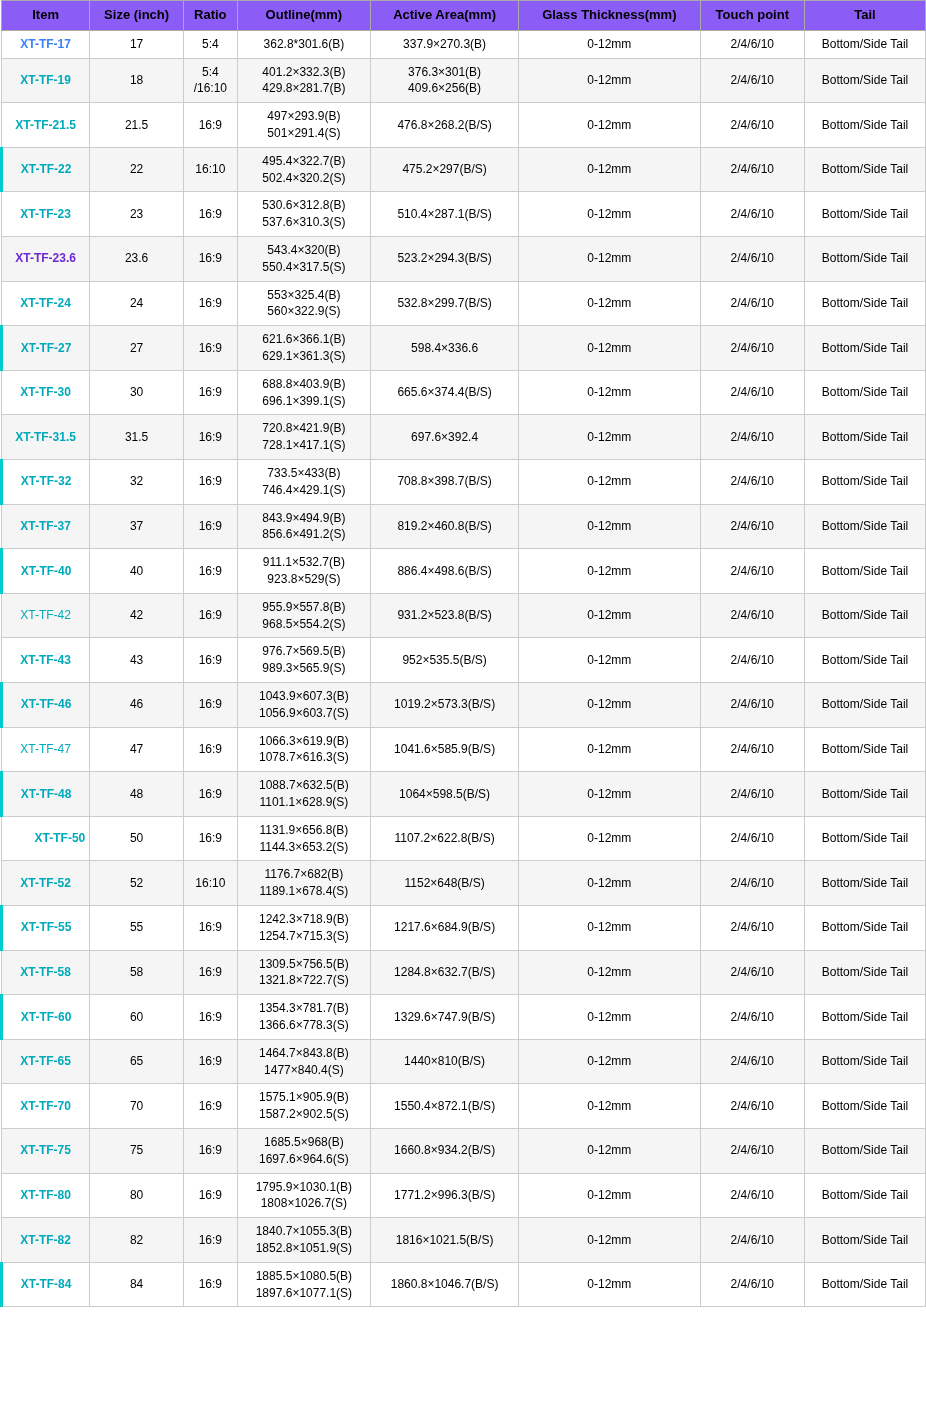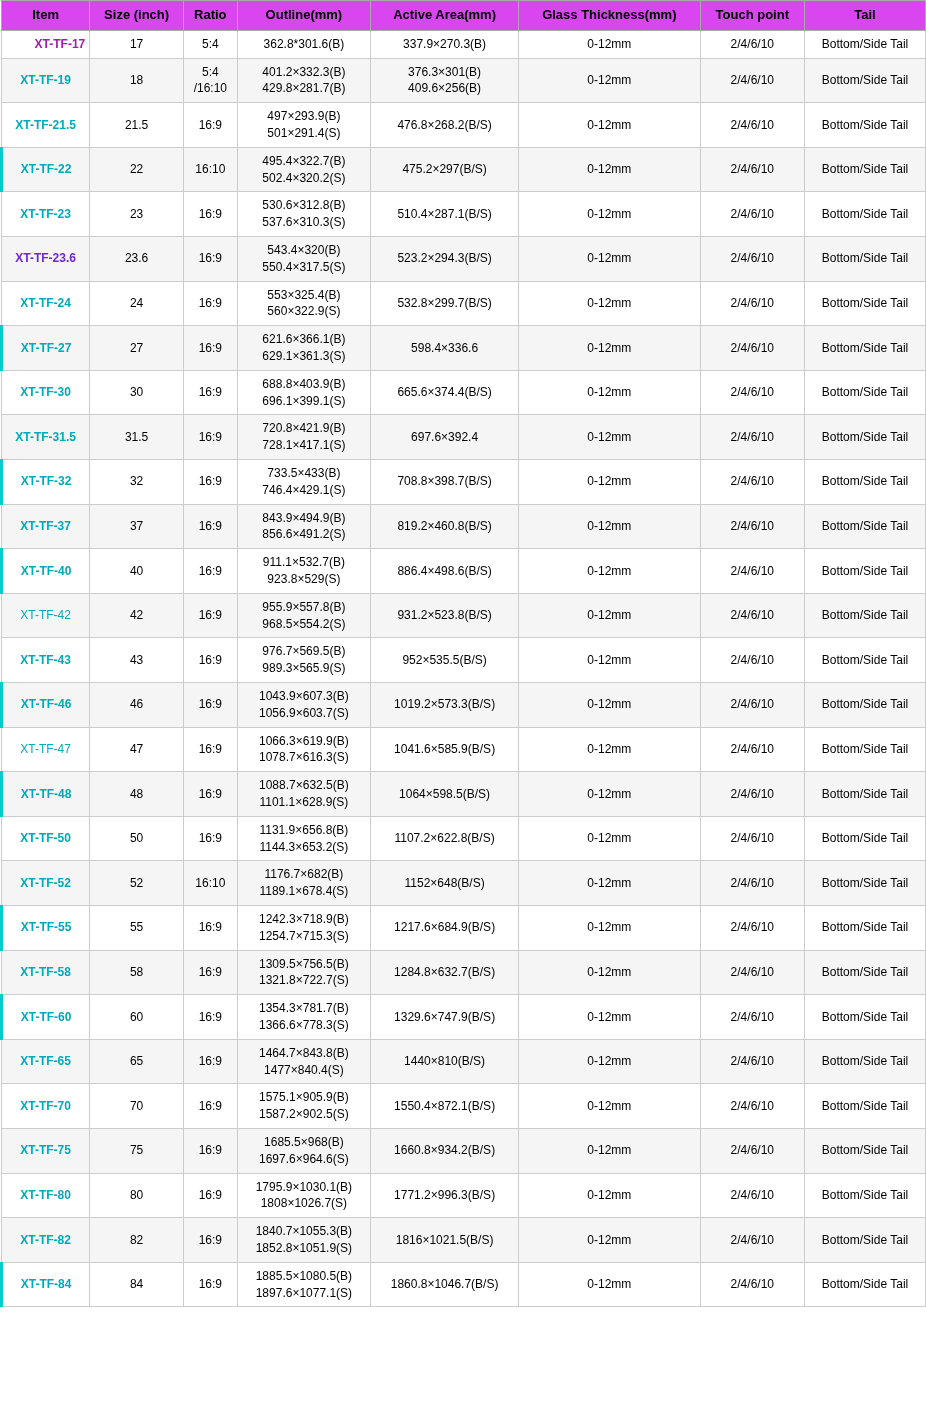--- a/index.html
+++ b/index.html
@@ -1,18 +1,18 @@
 <!DOCTYPE html>
 <html><head>
   <meta charset="utf-8">
   <style>
     * { box-sizing: border-box; margin: 0; padding: 0; }
     body { font-family: Arial, sans-serif; font-size: 12px; background: #fff; }
     table { width: 100%; border-collapse: collapse; }
-    thead tr { background: #d946ef; }
+    thead tr { background: #8b5cf6; }
     thead th {
       border: 1px solid #aaa;
       padding: 6px 4px;
       text-align: center;
       font-weight: bold;
       font-size: 13px;
       color: #000;
       line-height: 1.3;
     }
     tbody tr { border: 1px solid #ccc; }
@@ -49,21 +49,21 @@
 Area(mm)</th>
         <th>Glass
 Thickness(mm)</th>
         <th>Touch
 point</th>
         <th>Tail</th>
       </tr>
     </thead>
     <tbody id="table-body">
     <tr>
-          <td style="color: #a21caf; font-weight: bold; text-align: right;">XT-TF-17</td>
+          <td style="color: #3b82f6; font-weight: bold;">XT-TF-17</td>
           <td>17</td>
           <td>5:4</td>
           <td>362.8*301.6(B)</td>
           <td>337.9×270.3(B)</td>
           <td>0-12mm</td>
           <td>2/4/6/10</td>
           <td>Bottom/Side Tail</td>
         </tr>
         <tr>
           <td style="color: rgb(0, 170, 187); font-weight: bold;">XT-TF-19</td>
@@ -229,21 +229,21 @@
           <td style="color: rgb(0, 170, 187); font-weight: bold; border-left: 3px solid rgb(0, 204, 204);">XT-TF-48</td>
           <td>48</td>
           <td>16:9</td>
           <td>1088.7×632.5(B)<br>1101.1×628.9(S)</td>
           <td>1064×598.5(B/S)</td>
           <td>0-12mm</td>
           <td>2/4/6/10</td>
           <td>Bottom/Side Tail</td>
         </tr>
         <tr>
-          <td style="color: rgb(0, 170, 187); font-weight: bold;">XT-TF-50</td>
+          <td style="color: rgb(0, 170, 187); font-weight: bold; text-align: right;">XT-TF-50</td>
           <td>50</td>
           <td>16:9</td>
           <td>1131.9×656.8(B)<br>1144.3×653.2(S)</td>
           <td>1107.2×622.8(B/S)</td>
           <td>0-12mm</td>
           <td>2/4/6/10</td>
           <td>Bottom/Side Tail</td>
         </tr>
         <tr>
           <td style="color: rgb(0, 170, 187); font-weight: bold;">XT-TF-52</td>

